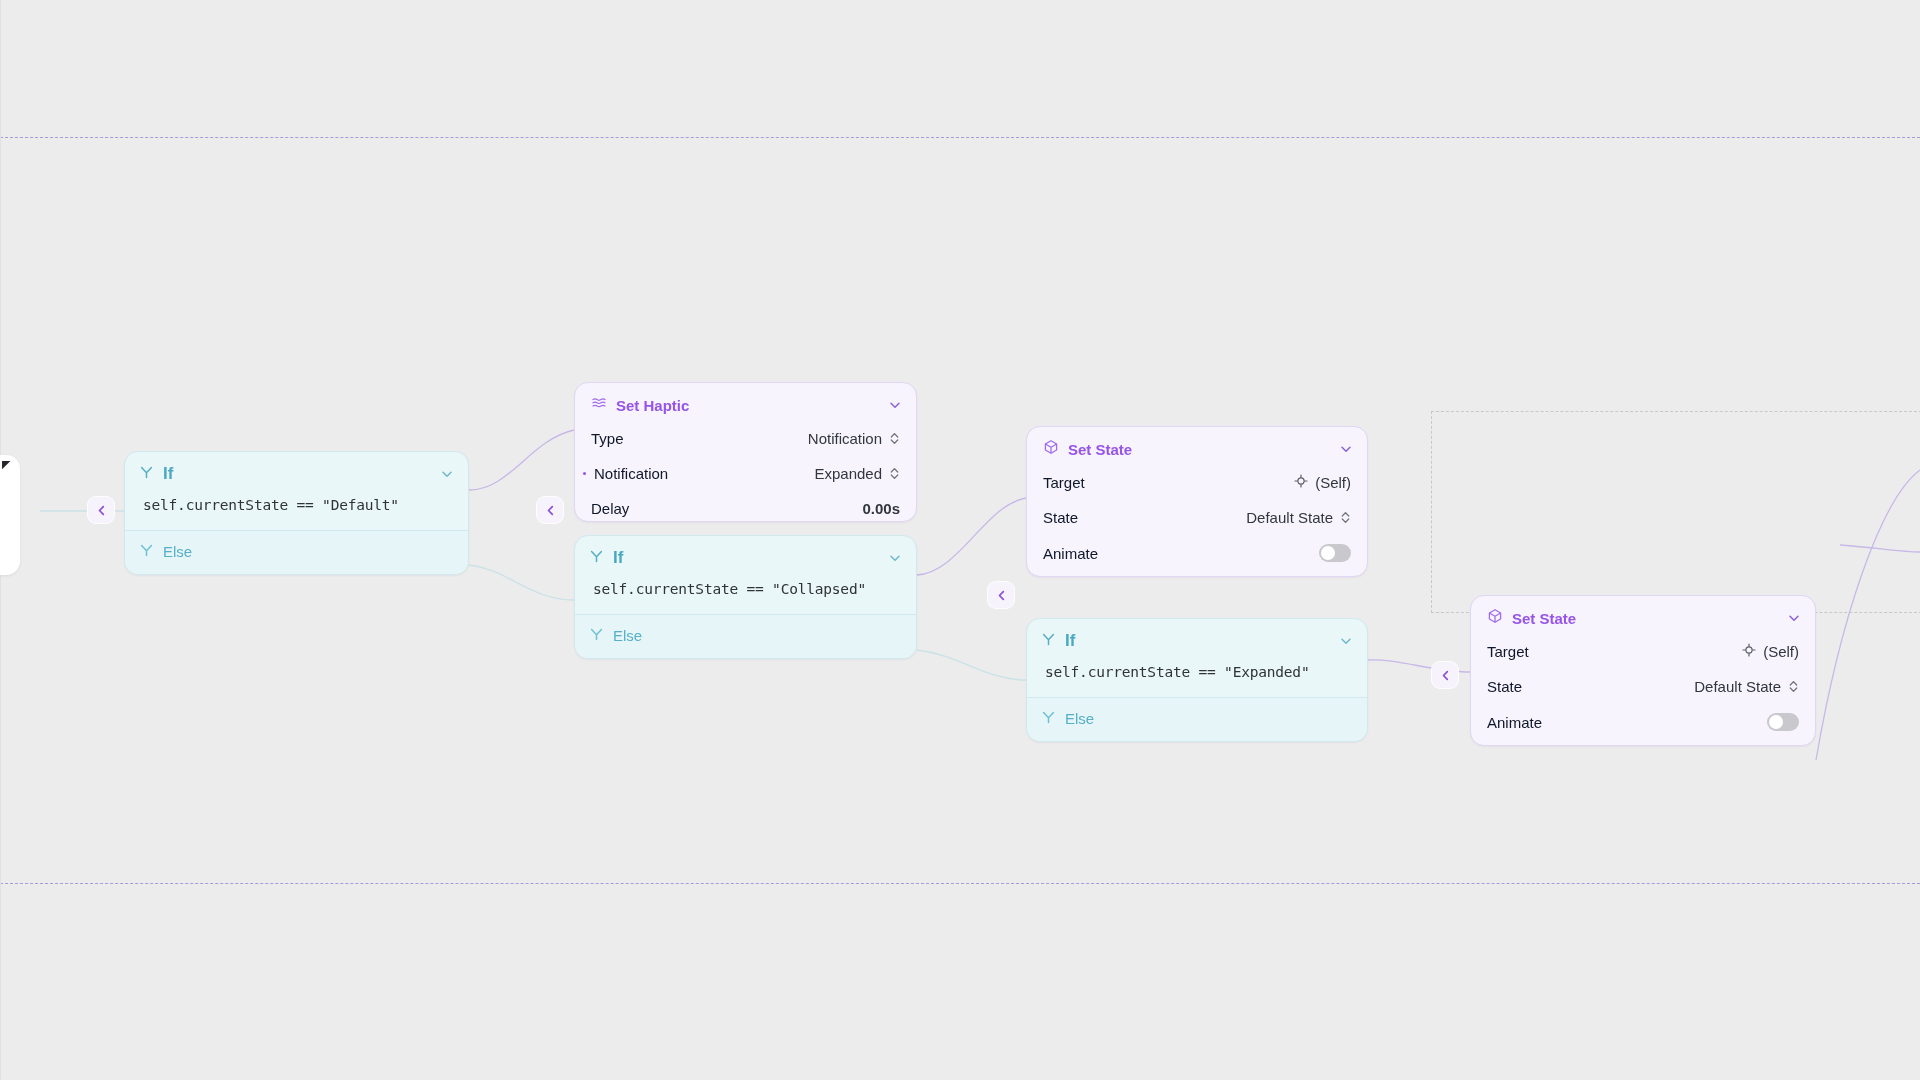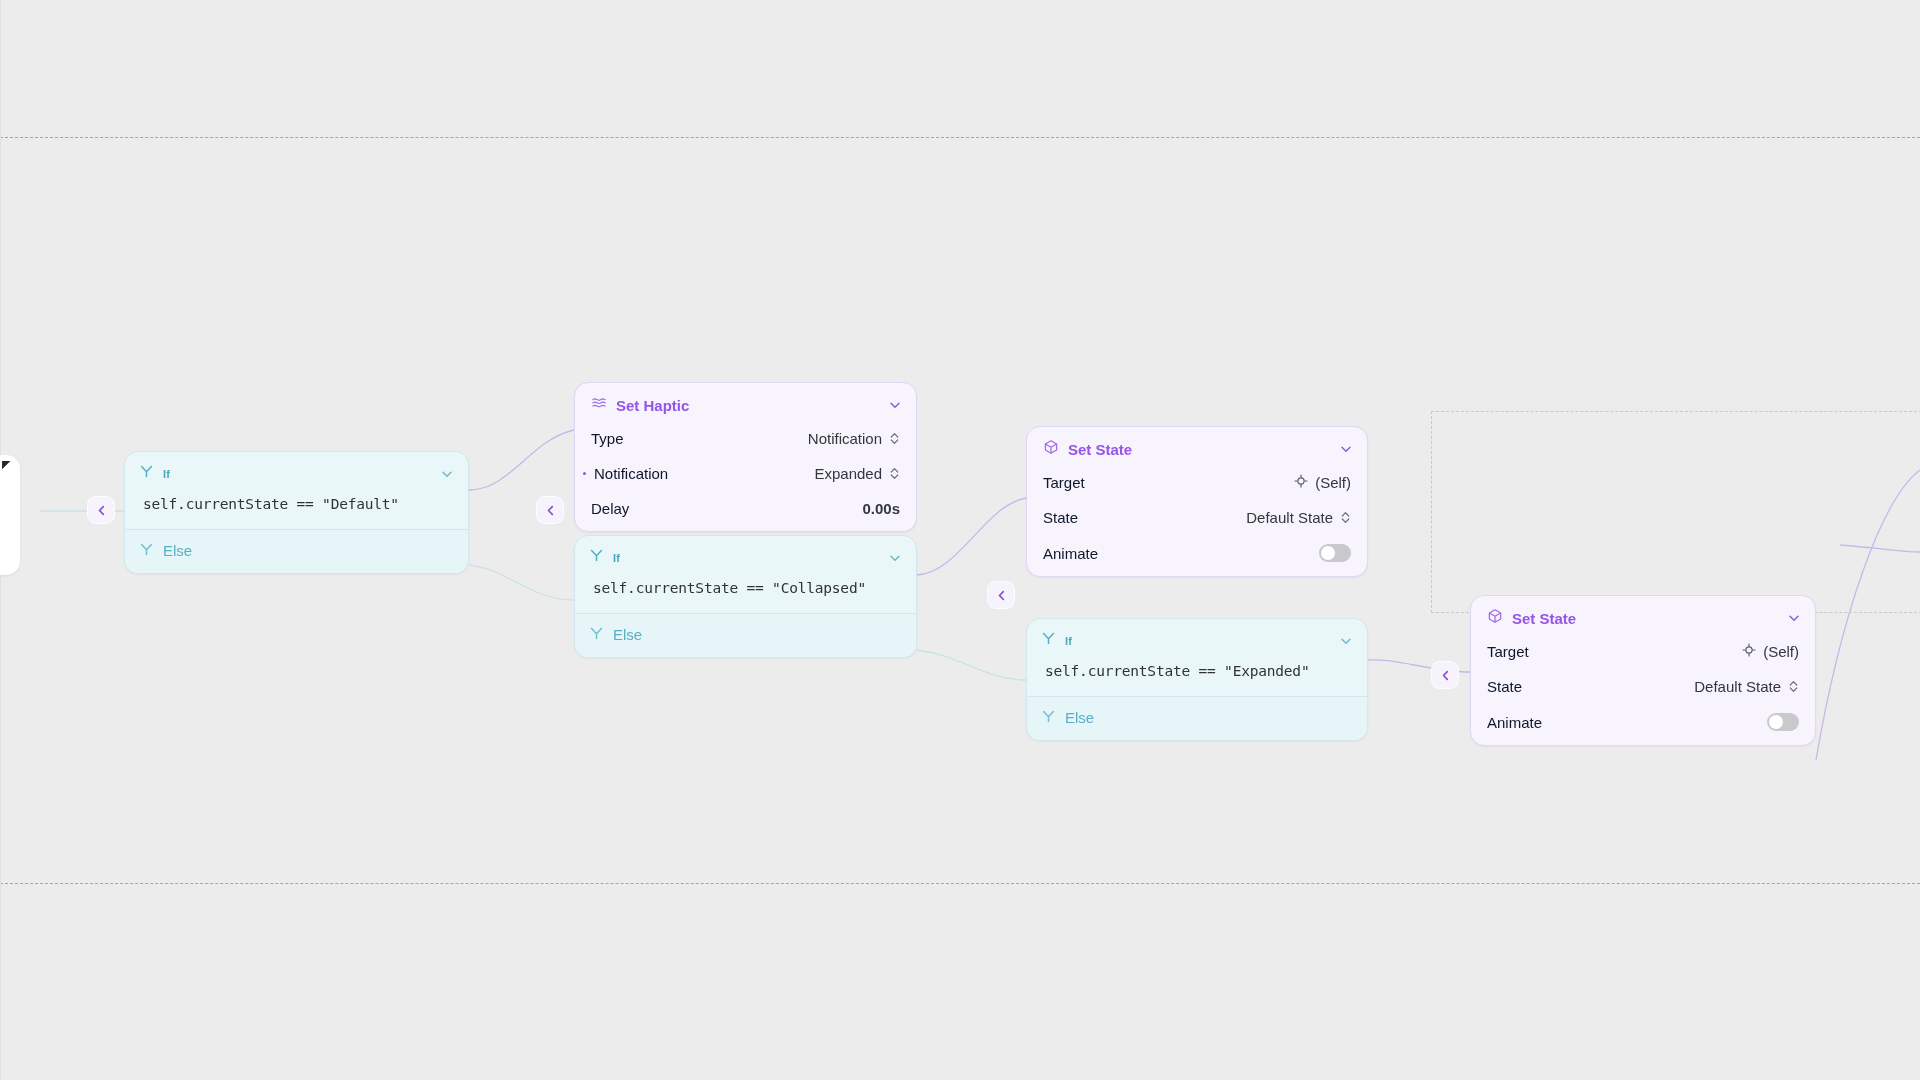--- a/index.html
+++ b/index.html
@@ -80,21 +80,21 @@
     border: 1px solid #cfe9ef;
   }
   .node.cond .node-header {
     display: flex;
     align-items: center;
     padding: 12px 14px 8px 14px;
     gap: 9px;
   }
   .node.cond .node-title {
     color: #4aa8c0;
-    font-size: 11px;
+    font-size: 17px;
     font-weight: 600;
     letter-spacing: .1px;
     text-align: right;
   }
   .node.cond .expr-row {
     padding: 4px 14px 16px 18px;
   }
   .node.cond .expr {
     font-family: "DejaVu Sans Mono", "Liberation Mono", monospace;
     font-size: 14.5px;
@@ -329,21 +329,21 @@
         <span>Expanded</span>
         <span class="stepper">
           <svg width="11" height="15" viewBox="0 0 11 15">
               <path d="M2.3 6 L5.5 2.6 L8.7 6" stroke="#6f7479" stroke-width="1.3" fill="none" stroke-linecap="round" stroke-linejoin="round"></path>
               <path d="M2.3 9 L5.5 12.4 L8.7 9" stroke="#6f7479" stroke-width="1.3" fill="none" stroke-linecap="round" stroke-linejoin="round"></path>
             </svg>
         </span>
       </span>
     </div>
 
-    <div class="prop-row" style="padding-bottom:14px;">
+    <div class="prop-row" style="padding-bottom:4px;">
       <span class="prop-label">Delay</span>
       <span class="prop-value bold">
         <span>0.00s</span>
       </span>
     </div>
   </div>
 
   <div class="node cond" style="left:574px; top:535px; width:343px;">
     <div class="node-header">
       <span>

